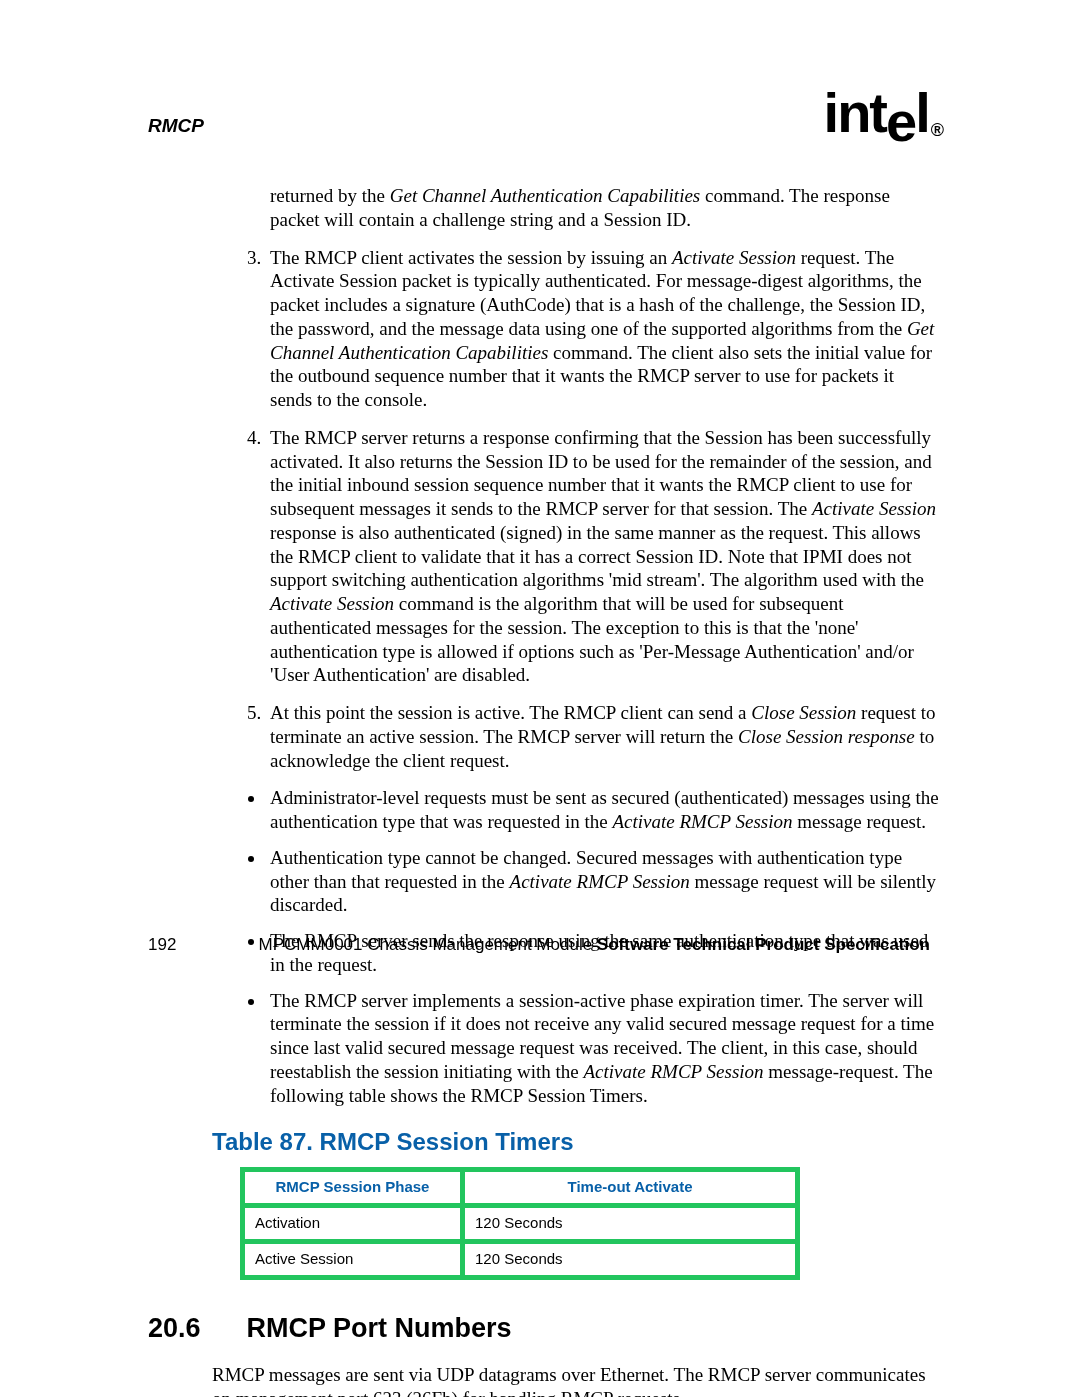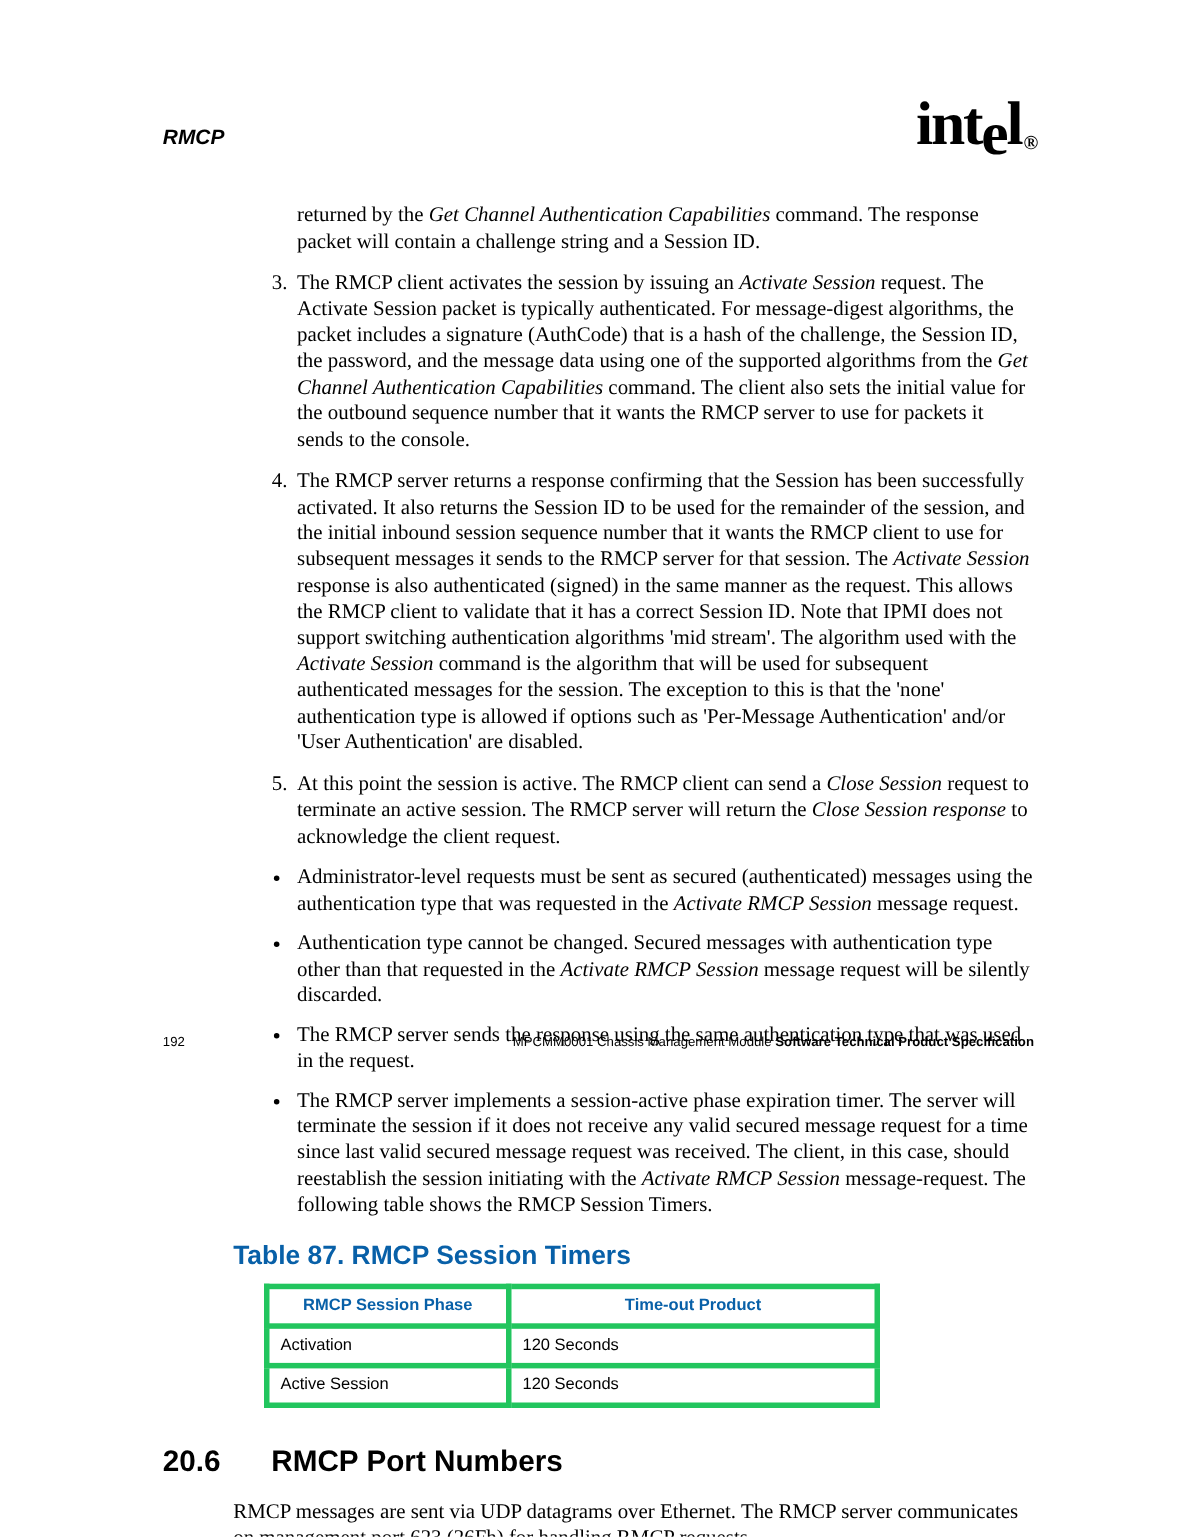--- a/index.html
+++ b/index.html
@@ -28,21 +28,21 @@
     margin-bottom: 36px;
   }
   .header-left {
     font-family: Arial, Helvetica, sans-serif;
     font-weight: bold;
     font-style: italic;
     font-size: 19px;
     padding-bottom: 10px;
   }
   .logo {
-    font-family: Liberation Serif, serif;
+    font-family: Liberation Sans, sans-serif;
     font-weight: bold;
     font-size: 56px;
     letter-spacing: -2px;
     position: relative;
   }
   .logo .e-drop {
     display: inline-block;
     transform: translateY(9px);
   }
   .logo sub {
@@ -112,23 +112,23 @@
     font-family: Arial, Helvetica, sans-serif;
     font-weight: bold;
     color: #000000;
     font-size: 27px;
     margin: 32px 0 18px -92px;
   }
   .footer {
     position: absolute;
     bottom: 60px;
     left: 148px;
-    right: 140px;
-    font-family: Arial, Helvetica, sans-serif;
-    font-size: 12px;
+    right: 150px;
+    font-family: Arial, Helvetica, sans-serif;
+    font-size: 17px;
     display: flex;
     justify-content: space-between;
   }
   .footer .right { text-align: right; padding-left: 28px; }
 </style>
 </head>
 <body>
 
 <div class="page">
 
@@ -170,21 +170,21 @@
         <span>The RMCP server implements a session-active phase expiration timer. The server will terminate the session if it does not receive any valid secured message request for a time since last valid secured message request was received. The client, in this case, should reestablish the session initiating with the </span><span class="ital">Activate RMCP Session</span><span> message-request. The following table shows the RMCP Session Timers.</span>
       </li>
     </ul>
 
     <div class="table-caption">Table 87.  RMCP Session Timers</div>
 
     <table class="rmcp">
       <tbody>
           <tr>
         <th style="width:195px;">RMCP Session Phase</th>
-        <th>Time-out Product</th>
+        <th>Time-out Activate</th>
       </tr>
       <tr>
         <td>Activation</td>
         <td>120 Seconds</td>
       </tr>
       <tr>
         <td>Active Session</td>
         <td>120 Seconds</td>
       </tr>
     </tbody>

